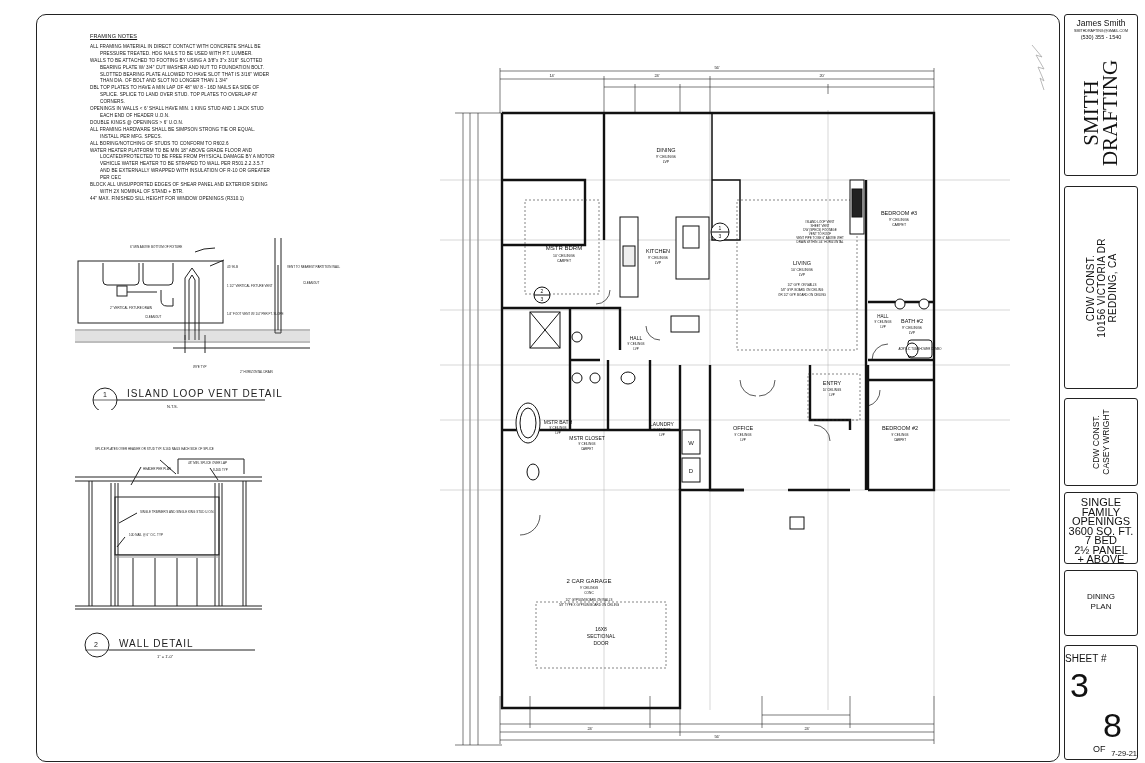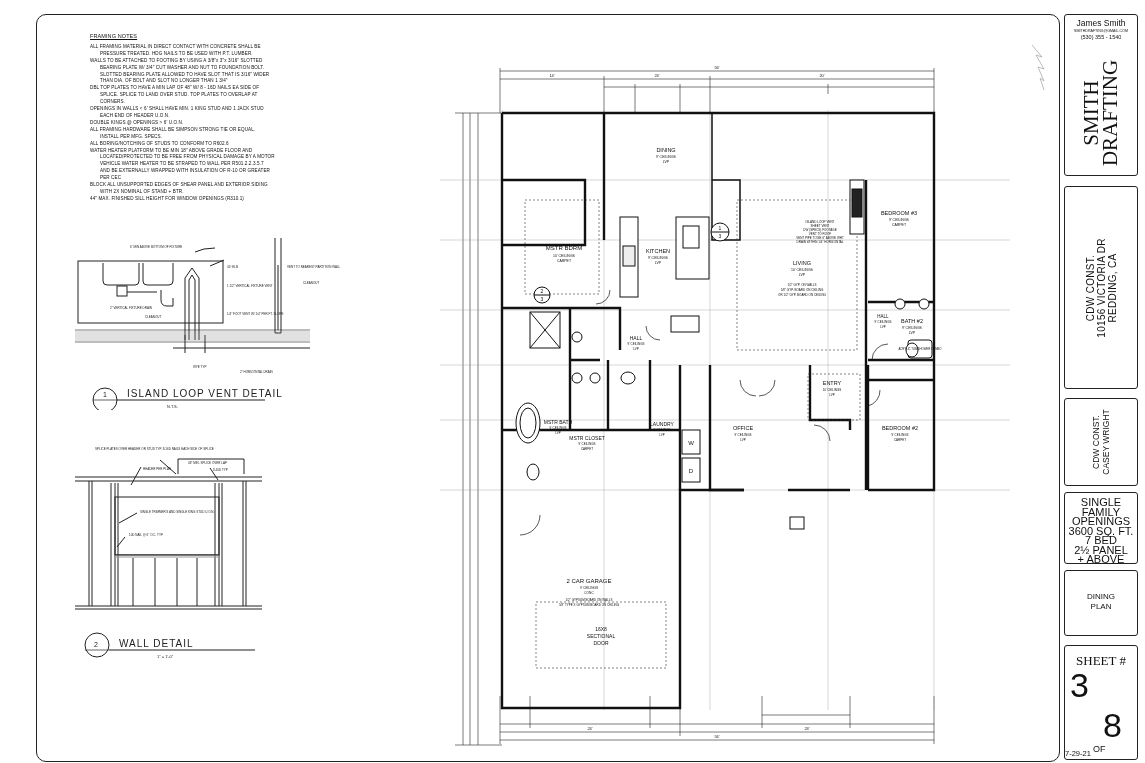--- a/index.html
+++ b/index.html
@@ -19,25 +19,25 @@
   .tb-firm .brand{position:absolute;left:50%;top:98px;transform:translate(-50%,-50%) rotate(-90deg);font-family:"Liberation Serif",serif;font-size:21px;line-height:19px;text-align:center;white-space:nowrap;}
   .tb-proj{top:186px;height:201px;}
   .tb-proj .v{font-size:10px;line-height:11px;letter-spacing:.3px;}
   .tb-client{top:398px;height:86px;}
   .tb-client .v{font-size:8.5px;line-height:9.5px;}
   .tb-desc{top:492px;height:70px;}
   .tb-desc .c{position:absolute;left:0;right:0;top:5px;text-align:center;font-size:11px;line-height:9.5px;}
   .tb-title{top:570px;height:64px;}
   .tb-title .c{position:absolute;left:0;right:0;top:21px;text-align:center;font-size:8px;line-height:10px;}
   .tb-sheet{top:645px;height:113px;}
-  .tb-sheet .lbl{position:absolute;left:0;right:0;top:7px;text-align:center;font-size:13px;font-family:Liberation Serif, serif;}
+  .tb-sheet .lbl{position:absolute;left:0;right:0;top:7px;text-align:left;font-size:10px;}
   .tb-sheet .n{position:absolute;left:5px;top:20px;font-size:34px;}
   .tb-sheet .of{position:absolute;left:28px;top:62px;font-size:9px;margin-top:36px;}
   .tb-sheet .tot{position:absolute;left:38px;top:60px;font-size:34px;}
-  .tb-sheet .dt{position:absolute;left:0;right:0;bottom:1px;text-align:left;font-size:7.5px;margin-top:22px;}
+  .tb-sheet .dt{position:absolute;left:0;right:0;bottom:1px;text-align:right;font-size:7.5px;margin-top:22px;}
   .sig{position:absolute;left:1030px;top:40px;width:18px;height:60px;}
 </style>
 </head>
 <body>
 
 <div class="sheet"></div>
 
 <div class="notes">
   <div class="ttl">FRAMING NOTES</div>
   <div id="notes-lines">

